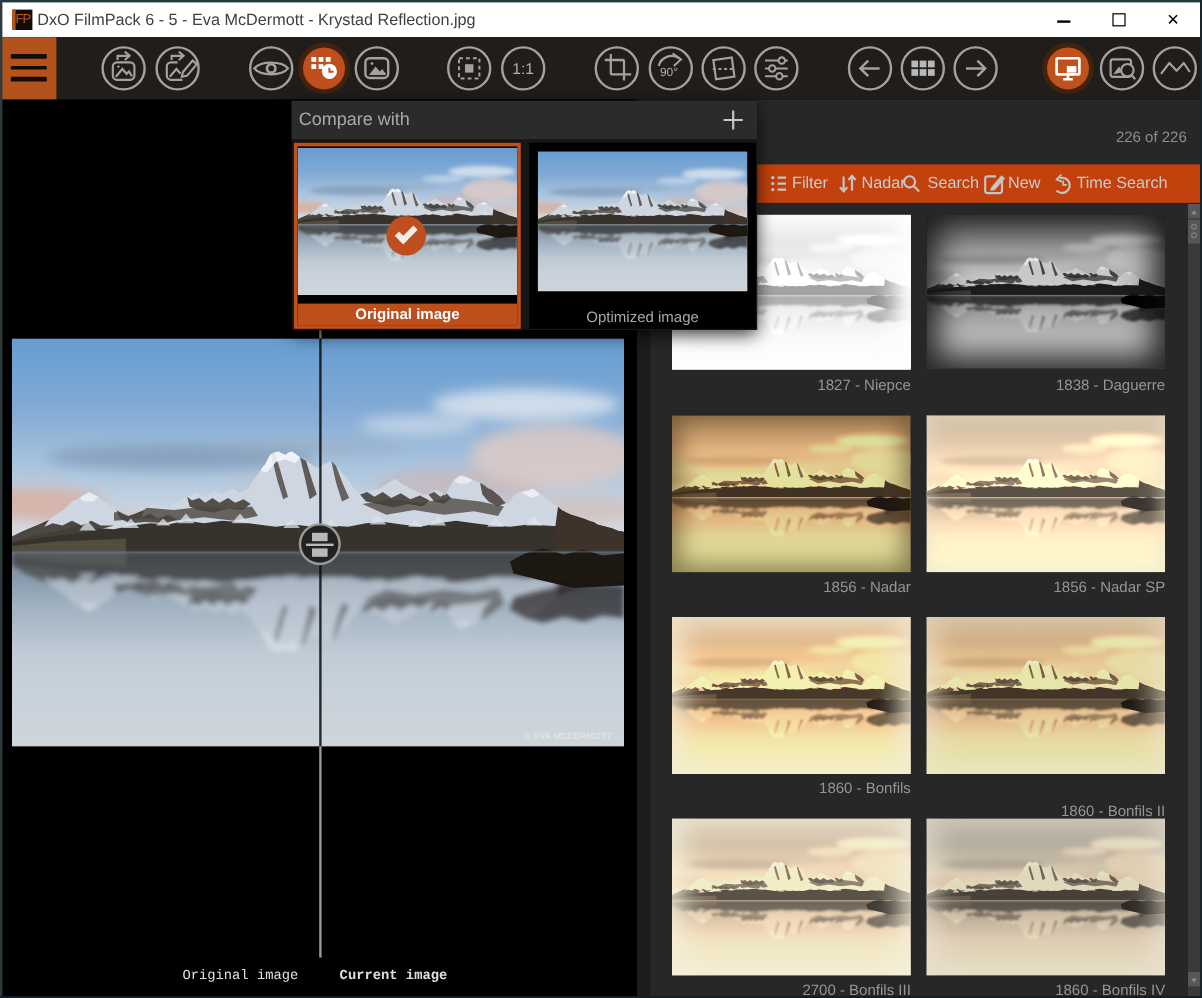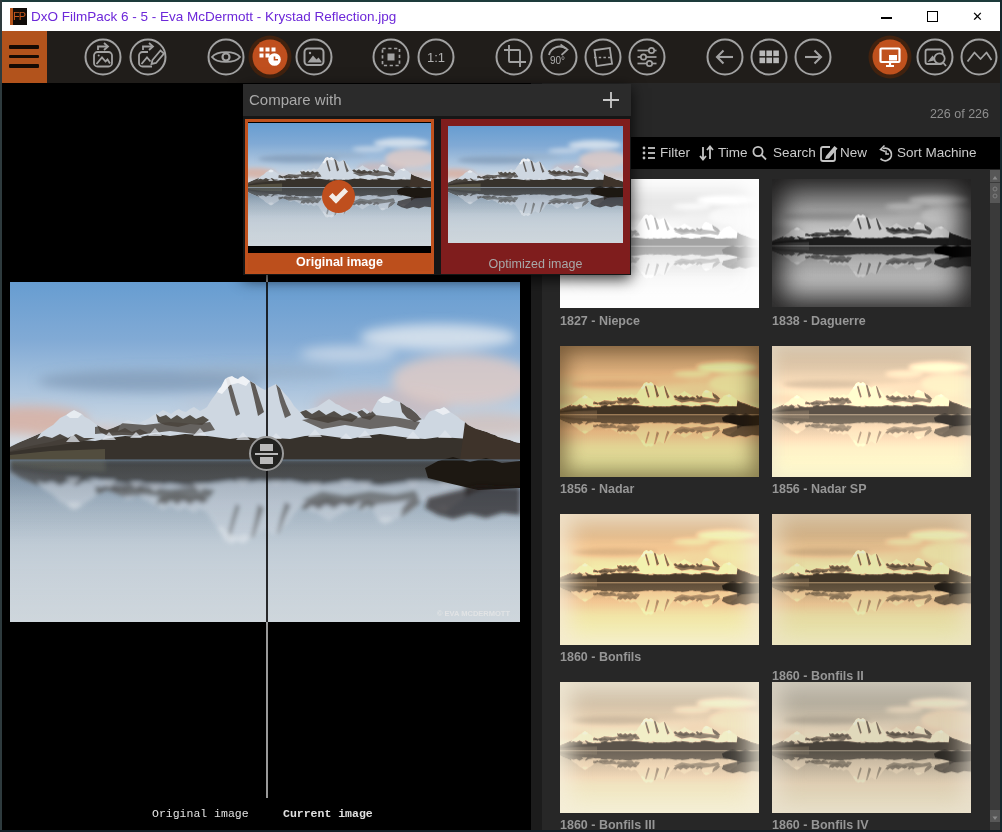--- a/index.html
+++ b/index.html
@@ -2,21 +2,21 @@
 <html><head>
 <meta charset="utf-8">
 <style>
 html,body{margin:0;padding:0;width:1002px;height:832px;overflow:hidden;background:#000;font-family:"Liberation Sans",sans-serif;}
 #win{position:absolute;left:0;top:0;width:1002px;height:832px;}
 
 #titlebar{position:absolute;left:0;top:0;width:1002px;height:31px;background:#fff;border-top:2px solid #1d3b3b;box-sizing:border-box;}
 #fpicon{position:absolute;left:10px;top:6px;width:17px;height:17px;background:#100c08;}
 #fpicon .bar{position:absolute;left:0;top:0;width:3px;height:17px;background:#b4541b;}
 #fpicon .txt{position:absolute;left:3px;top:2px;font-size:11px;font-weight:normal;color:#c6571d;letter-spacing:-1px;}
-#title{position:absolute;left:31px;top:7px;font-size:13.5px;color:#6d28d9;}
+#title{position:absolute;left:31px;top:7px;font-size:13.5px;color:#404040;}
 .wbtn{position:absolute;top:0;height:29px;width:46px;}
 #btnmin{left:864px;}#btnmax{left:910px;}#btnclose{left:956px;}
 #btnmin:after{content:"";position:absolute;left:17px;top:15px;width:11px;height:1.5px;background:#000;}
 #btnmax:after{content:"";position:absolute;left:17px;top:9px;width:9px;height:9px;border:1.2px solid #000;}
 #btnclose:after{content:"\2715";position:absolute;left:16px;top:7px;font-size:13px;color:#000;}
 
 #toolbar{position:absolute;left:0;top:31px;width:1002px;height:52px;background:#201d1a;}
 #burger{position:absolute;left:0;top:0;width:47px;height:52px;background:#b2531c;}
 #burger i{position:absolute;left:9px;width:30px;height:3.6px;background:#150b04;border-radius:1px;}
 
@@ -29,42 +29,42 @@
 #handle .r1{position:absolute;left:9px;top:6px;width:13px;height:7px;background:#b9b9b9;}
 #handle .r2{position:absolute;left:4px;top:14.5px;width:23px;height:2.5px;background:#b9b9b9;}
 #handle .r3{position:absolute;left:9px;top:18.5px;width:13px;height:7px;background:#b9b9b9;}
 .canlab{position:absolute;top:724px;font-family:"Liberation Mono",monospace;font-size:11.5px;color:#e0e0e0;}
 #lab1{left:152px;}
 #lab2{left:283px;font-weight:bold;}
 
 #rpanel{position:absolute;left:531px;top:83px;width:471px;height:749px;background:#272727;}
 #rdivider{position:absolute;left:0;top:0;width:11px;height:749px;background:#1c1c1c;}
 #count{position:absolute;right:13px;top:24px;font-size:12.5px;color:#8e8e8e;white-space:nowrap;}
-#ptoolbar{position:absolute;left:11px;top:54px;width:460px;height:32px;background:#000000;}
+#ptoolbar{position:absolute;left:11px;top:54px;width:460px;height:32px;background:#c2410c;}
 .pt{position:absolute;top:0;height:32px;line-height:32px;font-size:13.5px;color:#cbcbcb;}
 .thumb{position:absolute;overflow:hidden;}
 .thumb svg{position:absolute;left:0;top:0;}
 .vig{position:absolute;left:0;top:0;width:100%;height:100%;}
-.tlabel{position:absolute;width:199px;text-align:left;font-size:12.5px;color:#969696;font-weight:bold;}
+.tlabel{position:absolute;width:199px;text-align:right;font-size:12.5px;color:#969696;}
 
 #sbar{position:absolute;left:459px;top:87px;width:10px;height:739px;background:#3a3a3a;}
 #sbtn1{position:absolute;left:459px;top:87px;width:10px;height:12px;background:#575757;}
 #sthumb{position:absolute;left:459px;top:100px;width:10px;height:20px;background:#575757;}
 #sbtn2{position:absolute;left:459px;top:727px;width:10px;height:12px;background:#575757;}
 
 #cpanel{position:absolute;left:243px;top:84px;width:388px;height:191px;background:#161616;box-shadow:0 4px 14px rgba(0,0,0,0.8);}
 #chead{position:absolute;left:0;top:0;width:388px;height:32px;background:#2b2b2b;}
 #chead .t{position:absolute;left:6px;top:7px;font-size:15px;color:#a9a9a9;}
 #cplus{position:absolute;left:357px;top:5px;width:22px;height:22px;}
 #cthumb1{position:absolute;left:2px;top:35px;width:189px;height:155px;border:3px solid #c0511d;box-sizing:border-box;background:#000;}
 #cthumb1 svg{position:absolute;}
 #clabel1{position:absolute;left:0px;bottom:0px;width:183px;height:18px;background:#bc4f1c;color:#fff;font-size:12.5px;font-weight:bold;text-align:center;line-height:18px;}
 #check{position:absolute;left:74px;top:58px;width:33px;height:33px;border-radius:50%;background:#bf4f1e;}
 #check:after{content:"";position:absolute;left:8px;top:9px;width:15px;height:7px;border-left:5px solid #f3ece7;border-bottom:5px solid #f3ece7;transform:rotate(-45deg);box-sizing:border-box;width:17px;height:10px;}
-#cthumb2{position:absolute;left:198px;top:35px;width:189px;height:155px;background:#7f1d1d;}
+#cthumb2{position:absolute;left:198px;top:35px;width:189px;height:155px;background:#000000;}
 #cthumb2 svg{position:absolute;left:7px;top:7px;}
 #clabel2{position:absolute;left:0;bottom:3px;width:189px;text-align:center;font-size:12.5px;color:#a8a8a8;}
 svg text{font-family:"Liberation Sans",sans-serif;}
 </style>
 </head>
 <body>
 
 <svg width="0" height="0" style="position:absolute">
 <defs>
 <linearGradient id="sky" x1="0" y1="0" x2="0" y2="1">
@@ -366,24 +366,24 @@
             <path d="M284,19 L292.5,9 L295.5,11.5 L287,21.5 L283,22 Z" fill="#c4c4c4" stroke="none"></path>
           </g>
 
         <g>
             <path d="M341,11.5 A6.3,6.3 0 1 1 338.5,21.7"></path>
             <path d="M342.5,8.5 L338.5,12.5 L343,14.5" fill="none" stroke-width="1.5"></path>
             <path d="M344,13.5 V17 H347" stroke-width="1.5"></path>
           </g>
       </svg>
       <span class="pt" style="left:118px">Filter</span>
-      <span class="pt" style="left:176px">Time</span>
+      <span class="pt" style="left:176px">Nadar</span>
       <span class="pt" style="left:231px">Search</span>
       <span class="pt" style="left:298px">New</span>
-      <span class="pt" style="left:355px">Sort Machine</span>
+      <span class="pt" style="left:355px">Time Search</span>
     </div>
     <div id="grid">
 
       <div class="thumb" style="left:29px;top:96px;width:199px;height:129px;background:#fff">
         <svg width="199" height="129" viewBox="0 0 510 340" preserveAspectRatio="none" style="filter:grayscale(1) contrast(0.35) brightness(1.62)">
             <use href="#scene"></use>
           </svg>
         <div class="vig" style="box-shadow:inset 0 0 18px 14px #fdfdfd"></div>
       </div>
       <div class="tlabel" style="left:29px;top:231px">1827 - Niepce</div>
@@ -424,21 +424,21 @@
         <div class="vig" style="box-shadow:inset 0 0 22px 8px rgba(240,228,205,0.7)"></div>
       </div>
       <div class="tlabel" style="left:241px;top:586px">1860 - Bonfils II</div>
 
       <div class="thumb" style="left:29px;top:599px;width:199px;height:131px">
         <svg width="199" height="131" viewBox="0 0 510 340" preserveAspectRatio="none" style="filter:sepia(0.9) hue-rotate(-6deg) saturate(1.0) contrast(0.75) brightness(1.08)">
             <use href="#scene"></use>
           </svg>
         <div class="vig" style="box-shadow:inset 0 0 22px 10px rgba(246,238,220,0.85)"></div>
       </div>
-      <div class="tlabel" style="left:29px;top:735px">1860 - Bonfils III</div>
+      <div class="tlabel" style="left:29px;top:735px">2700 - Bonfils III</div>
       <div class="thumb" style="left:241px;top:599px;width:199px;height:131px">
         <svg width="199" height="131" viewBox="0 0 510 340" preserveAspectRatio="none" style="filter:sepia(0.75) hue-rotate(-4deg) saturate(0.95) contrast(0.85) brightness(0.95)">
             <use href="#scene"></use>
           </svg>
         <div class="vig" style="box-shadow:inset 0 0 22px 8px rgba(238,230,214,0.7)"></div>
       </div>
       <div class="tlabel" style="left:241px;top:735px">1860 - Bonfils IV</div>
     </div>
     <div id="sbar"></div>
     <div id="sbtn1"><svg width="10" height="12">

